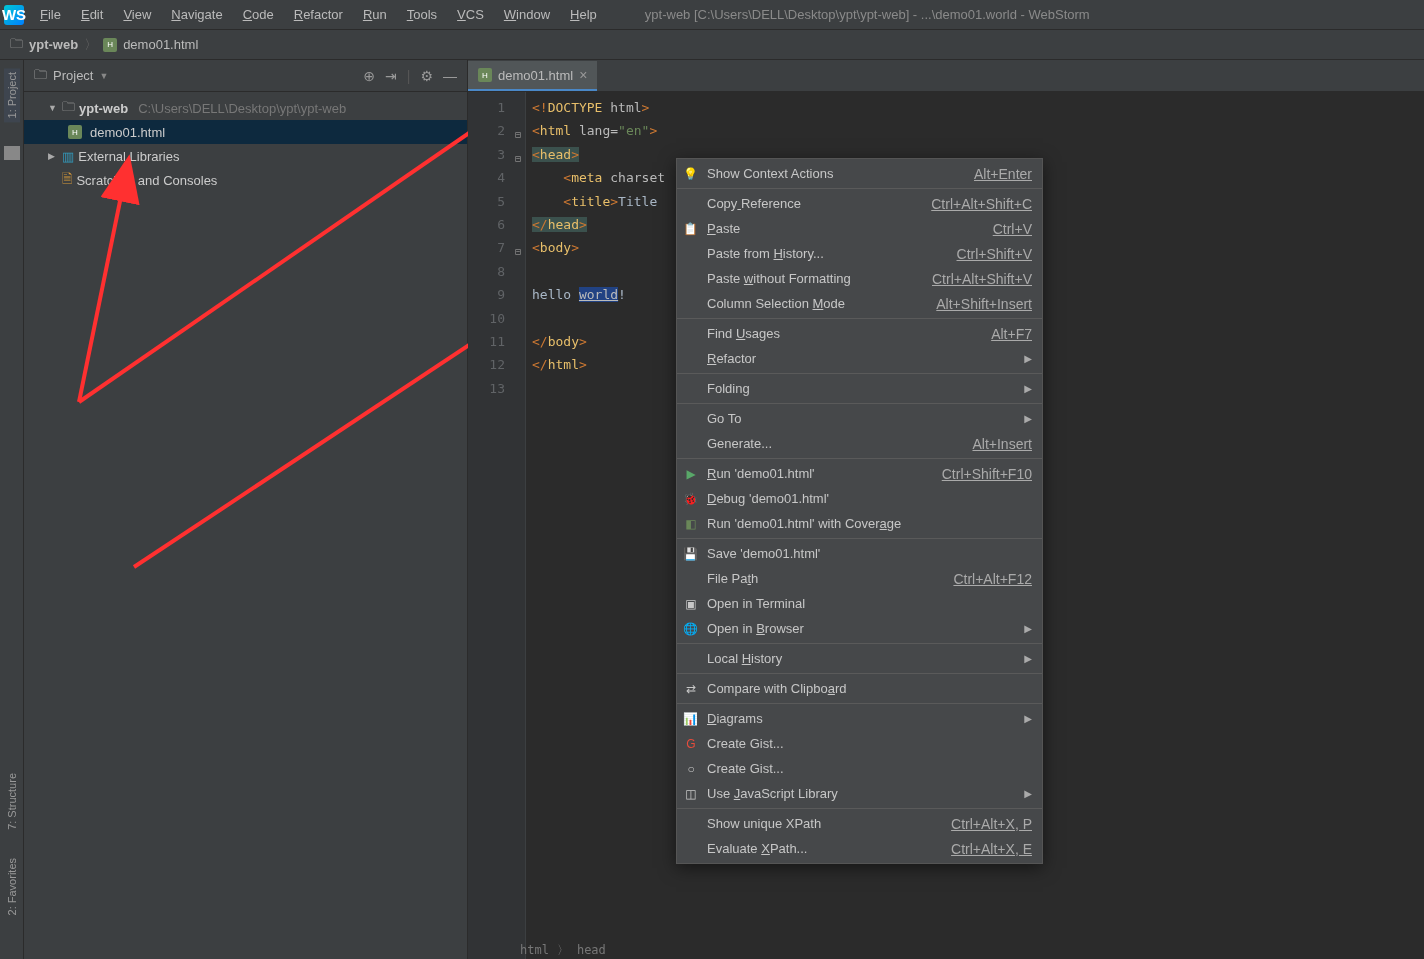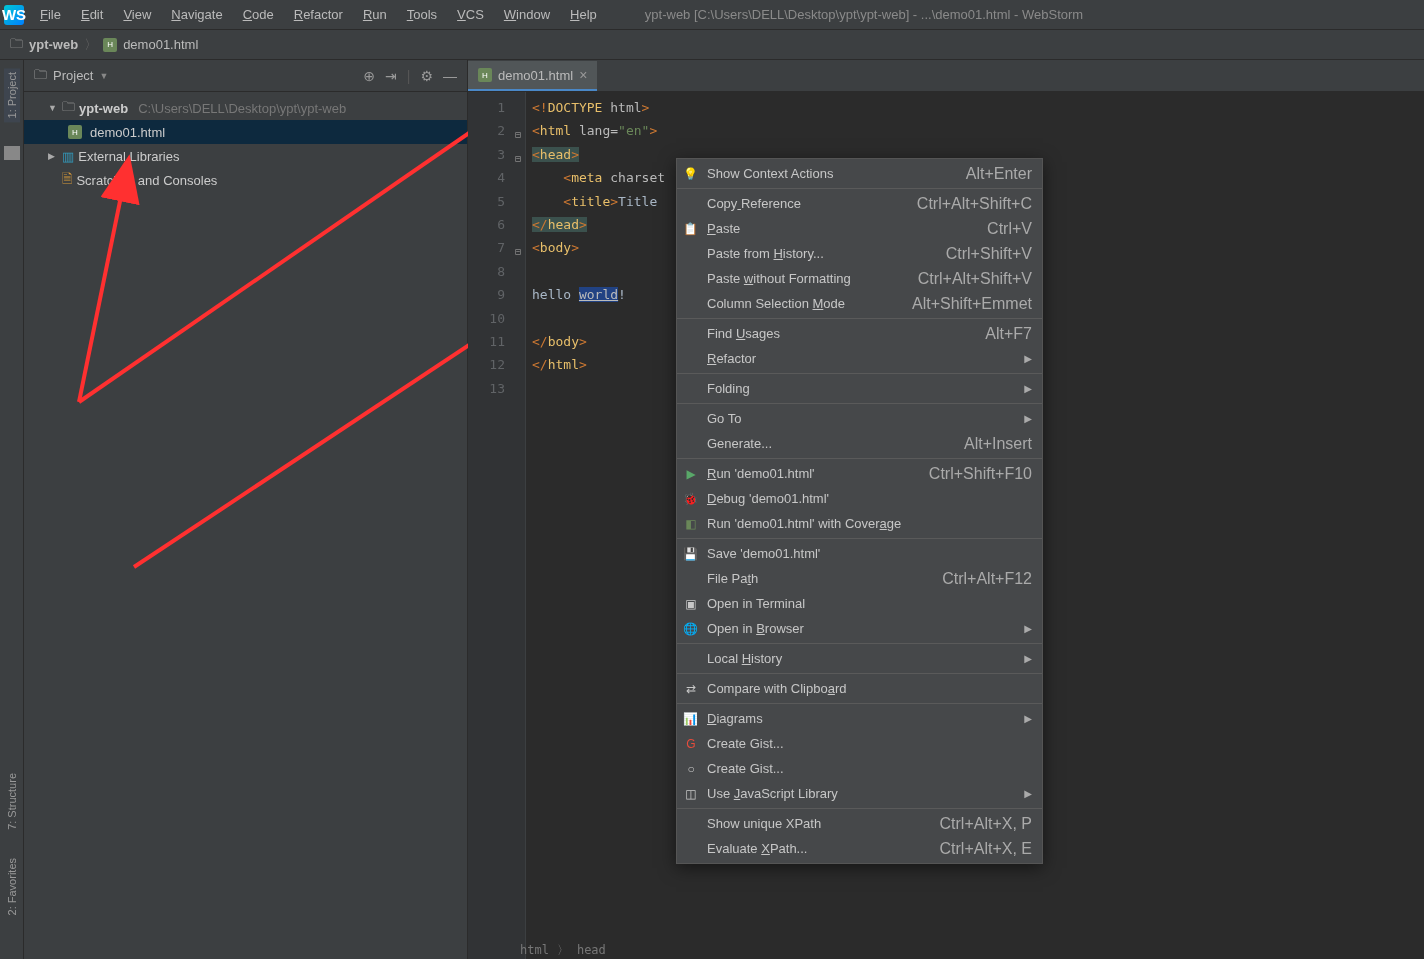--- a/index.html
+++ b/index.html
@@ -54,21 +54,21 @@
 .tag-hilite { background:#3b514d;text-align:right; }
 .attr { color:#bababa; }
 .val { color:#6a8759; }
 .txt { color:#a9b7c6; }
 .txt-hl { background:#214283;text-decoration:underline; }
 
 .red-arrow { position:absolute; pointer-events:none; }
 
 .ctx-menu { position:absolute; left:676px; top:158px; width:367px; background:#46484a; border:1px solid #555; box-shadow:0 4px 16px rgba(0,0,0,0.5); z-index:100; padding:2px 0; }
 .ctx-item { height:25px; display:flex; align-items:center; padding:0 10px 0 30px; position:relative; cursor:pointer; color:#c7c7c7; }
-.ctx-shortcut { margin-left:auto; color:#aaa; font-size:16px; }
+.ctx-shortcut { margin-left:auto; color:#aaa; font-size:14px;text-decoration:underline; }
 .ctx-sep { height:1px; background:#5a5a5a; margin:2px 0; }
 .ctx-icon { position:absolute; left:6px; width:16px; height:16px; display:flex; align-items:center; justify-content:center; font-size:12px; }
 .ctx-sub { position:absolute; right:10px; color:#aaa; font-size:10px; }
 .ctx-item .ul { text-decoration:underline; }
 
 .bottom-bc { position:absolute; left:520px; bottom:0; height:18px; display:flex; align-items:center; gap:8px; color:#777; font-family:Consolas,monospace; font-size:12px; }
 </style>
 </head>
 <body>
 
@@ -80,21 +80,21 @@
       <span class="menu-item"><span class="ul">V</span>iew</span>
       <span class="menu-item"><span class="ul">N</span>avigate</span>
       <span class="menu-item"><span class="ul">C</span>ode</span>
       <span class="menu-item"><span class="ul">R</span>efactor</span>
       <span class="menu-item"><span class="ul">R</span>un</span>
       <span class="menu-item"><span class="ul">T</span>ools</span>
       <span class="menu-item"><span class="ul">V</span>CS</span>
       <span class="menu-item"><span class="ul">W</span>indow</span>
       <span class="menu-item"><span class="ul">H</span>elp</span>
     </div>
-  <div class="title-text">ypt-web [C:\Users\DELL\Desktop\ypt\ypt-web] - ...\demo01.html - WebStorm</div>
+  <div class="title-text">ypt-web [C:\Users\DELL\Desktop\ypt\ypt-web] - ...\demo01.world - WebStorm</div>
 </div>
 
 <div class="breadcrumb">
   <span class="bc-folder-icon">🗀</span>
   <span style="font-weight:bold;">ypt-web</span>
   <span class="bc-sep">〉</span>
   <span class="bc-html-icon">H</span>
   <span>demo01.html</span>
 </div>
 
@@ -226,21 +226,21 @@
     <div class="ctx-item">
       <span>Paste from <span class="ul">H</span>istory...</span>
       <span class="ctx-shortcut">Ctrl+Shift+V</span>
     </div>
     <div class="ctx-item">
       <span>Paste <span class="ul">w</span>ithout Formatting</span>
       <span class="ctx-shortcut">Ctrl+Alt+Shift+V</span>
     </div>
     <div class="ctx-item">
       <span>Column Selection <span class="ul">M</span>ode</span>
-      <span class="ctx-shortcut">Alt+Shift+Emmet</span>
+      <span class="ctx-shortcut">Alt+Shift+Insert</span>
     </div>
     <div class="ctx-sep"></div>
     <div class="ctx-item">
       <span>Find <span class="ul">U</span>sages</span>
       <span class="ctx-shortcut">Alt+F7</span>
     </div>
     <div class="ctx-item">
       <span><span class="ul">R</span>efactor</span>
       <span class="ctx-sub">▶</span>
     </div>

